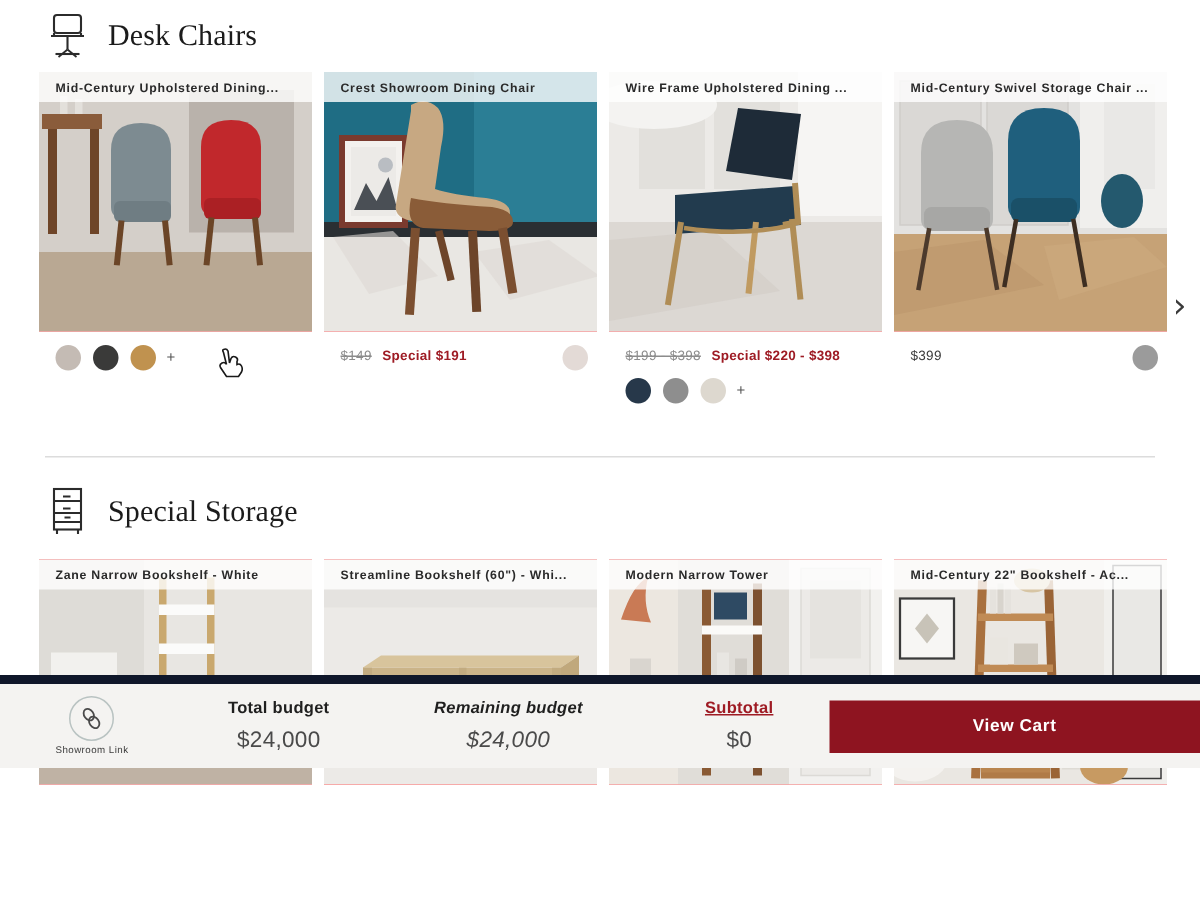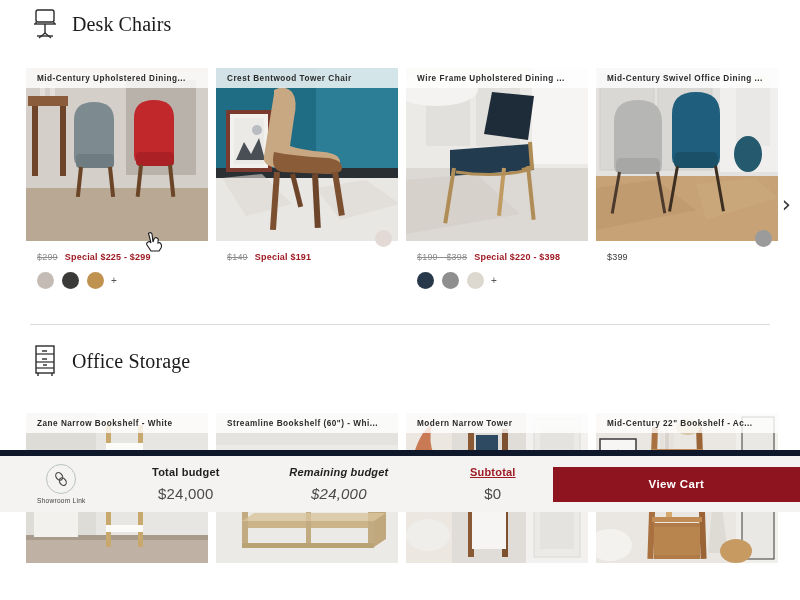--- a/index.html
+++ b/index.html
@@ -24,21 +24,21 @@
   }
 
   
   .carousel { position: relative; }
   .cards {
     display: flex; gap: 8px; padding-left: 26px;
   }
   .card { width: 182px; flex: none; position: relative; }
   .card-media {
     position: relative; width: 182px; height: 173px;
-    overflow: hidden; background: #ef4444; margin-top: 20px;
+    overflow: hidden; background: #ef4444;
   }
   .card-media.tall { height: 150px; }
   .card-title {
     position: absolute; left: 0; top: 0; width: 100%;
     background: rgba(255,255,255,.80);
     font-size: 8.2px; font-weight: bold; color: #2a2a2a;
     letter-spacing: .5px;
     padding: 6px 8px 5px 11px;
     white-space: nowrap; overflow: hidden;
   }
@@ -152,24 +152,20 @@
               <path d="M48 52 q0 -18 20 -18 q20 0 20 18 l0 38 q0 8 -10 8 l-20 0 q-10 0 -10 -8 z" fill="#7d8b91"></path>
               <rect x="50" y="86" width="38" height="14" rx="4" fill="#6f7d83"></rect>
               <rect x="53" y="99" width="4" height="30" fill="#6b4527" transform="rotate(6 55 99)"></rect>
               <rect x="82" y="99" width="4" height="30" fill="#6b4527" transform="rotate(-6 84 99)"></rect>
               <path d="M108 50 q0 -18 20 -18 q20 0 20 18 l0 38 q0 8 -10 8 l-20 0 q-10 0 -10 -8 z" fill="#c1282c"></path>
               <rect x="110" y="84" width="38" height="14" rx="4" fill="#ab2024"></rect>
               <rect x="113" y="97" width="4" height="32" fill="#6b4527" transform="rotate(6 115 97)"></rect>
               <rect x="142" y="97" width="4" height="32" fill="#6b4527" transform="rotate(-6 144 97)"></rect>
             </svg>
             <div class="card-title">Mid-Century Upholstered Dining...</div>
-          </div>
-          <div class="price-row">
-            <span class="price-old">$299</span>
-            <span class="price-special">Special $225 - $299</span>
           </div>
           <div class="swatch-row">
             <span class="sw" style="background:#c4bbb4"></span>
             <span class="sw" style="background:#3a3a39"></span>
             <span class="sw" style="background:#c0924f"></span>
             <span class="sw-more">+</span>
           </div>
         </div>
 
         <div class="card">
@@ -187,21 +183,21 @@
               <rect x="18" y="50" width="30" height="46" fill="#eceae7"></rect>
               <path d="M20 92 l8 -18 l7 12 l8 -16 l6 22 z" fill="#4a4f55"></path>
               <circle cx="41" cy="62" r="5" fill="#b9bdc2"></circle>
               <path d="M58 22 q10 -6 18 2 q6 8 2 26 l-4 28 q12 4 34 6 q16 2 16 10 q0 8 -20 8 l-42 -2 q-16 -2 -14 -12 l10 -62 z" fill="#c7a882"></path>
               <path d="M58 84 q20 4 54 6 q14 2 14 10 q0 6 -16 6 l-44 -2 q-12 -2 -8 -20 z" fill="#8a5c38"></path>
               <rect x="58" y="104" width="6" height="58" fill="#7b4f30" transform="rotate(4 61 104)"></rect>
               <rect x="96" y="106" width="6" height="54" fill="#6d452a" transform="rotate(-3 99 106)"></rect>
               <rect x="116" y="104" width="6" height="44" fill="#7b4f30" transform="rotate(-9 119 104)"></rect>
               <rect x="74" y="106" width="5" height="34" fill="#6d452a" transform="rotate(-14 76 106)"></rect>
             </svg>
-            <div class="card-title">Crest Bentwood Tower Chair</div>
+            <div class="card-title">Crest Showroom Dining Chair</div>
           </div>
           <div class="price-row">
             <span class="price-old">$149</span>
             <span class="price-special">Special $191</span>
           </div>
           <span class="sw-single" style="background:#e3dad6"></span>
         </div>
 
         <div class="card">
           <div class="card-media">
@@ -251,21 +247,21 @@
               <path d="M18 54 q0 -22 24 -22 q24 0 24 22 l0 44 q0 8 -10 8 l-28 0 q-10 0 -10 -8 z" fill="#b6b6b4"></path>
               <rect x="20" y="90" width="44" height="16" rx="5" fill="#a7a7a5"></rect>
               <rect x="22" y="104" width="3" height="42" fill="#4c3a2c" transform="rotate(10 23 104)"></rect>
               <rect x="60" y="104" width="3" height="42" fill="#4c3a2c" transform="rotate(-10 61 104)"></rect>
               <path d="M76 46 q0 -22 24 -22 q24 0 24 22 l0 44 q0 8 -10 8 l-28 0 q-10 0 -10 -8 z" fill="#1f5f7d"></path>
               <rect x="78" y="84" width="44" height="16" rx="5" fill="#1a5068"></rect>
               <rect x="80" y="98" width="3" height="46" fill="#3d2e22" transform="rotate(10 81 98)"></rect>
               <rect x="118" y="98" width="3" height="46" fill="#3d2e22" transform="rotate(-10 119 98)"></rect>
               <ellipse cx="152" cy="86" rx="14" ry="18" fill="#24596e"></ellipse>
             </svg>
-            <div class="card-title">Mid-Century Swivel Office Dining ...</div>
+            <div class="card-title">Mid-Century Swivel Storage Chair ...</div>
           </div>
           <div class="price-row">
             <span class="price-plain">$399</span>
           </div>
           <span class="sw-single" style="background:#9b9b9b"></span>
         </div>
 
       </div>
       <span class="arrow" style="top:145px;">›</span>
     </div>
@@ -287,21 +283,21 @@
           <line x1="6" y1="11" x2="24" y2="11" stroke="#2b2b2b" stroke-width="1.2"></line>
           <line x1="6" y1="19" x2="24" y2="19" stroke="#2b2b2b" stroke-width="1.2"></line>
           <line x1="6" y1="25" x2="24" y2="25" stroke="#2b2b2b" stroke-width="1.2"></line>
           <line x1="12" y1="8" x2="17" y2="8" stroke="#2b2b2b" stroke-width="1.4"></line>
           <line x1="12" y1="16" x2="17" y2="16" stroke="#2b2b2b" stroke-width="1.4"></line>
           <line x1="13" y1="22" x2="17" y2="22" stroke="#2b2b2b" stroke-width="1.4"></line>
           <line x1="8" y1="30" x2="8" y2="33" stroke="#2b2b2b" stroke-width="1.4"></line>
           <line x1="22" y1="30" x2="22" y2="33" stroke="#2b2b2b" stroke-width="1.4"></line>
         </svg>
       </span>
-      <span class="section-title">Office Storage</span>
+      <span class="section-title">Special Storage</span>
     </div>
 
     <div class="carousel" style="margin-top:14px;">
       <div class="cards">
 
         <div class="card">
           <div class="card-media tall">
             <svg width="182" height="150" viewBox="0 0 182 150">
               <rect width="182" height="150" fill="#e2e0db"></rect>
               <rect x="0" y="0" width="70" height="122" fill="#dedcd7"></rect>

